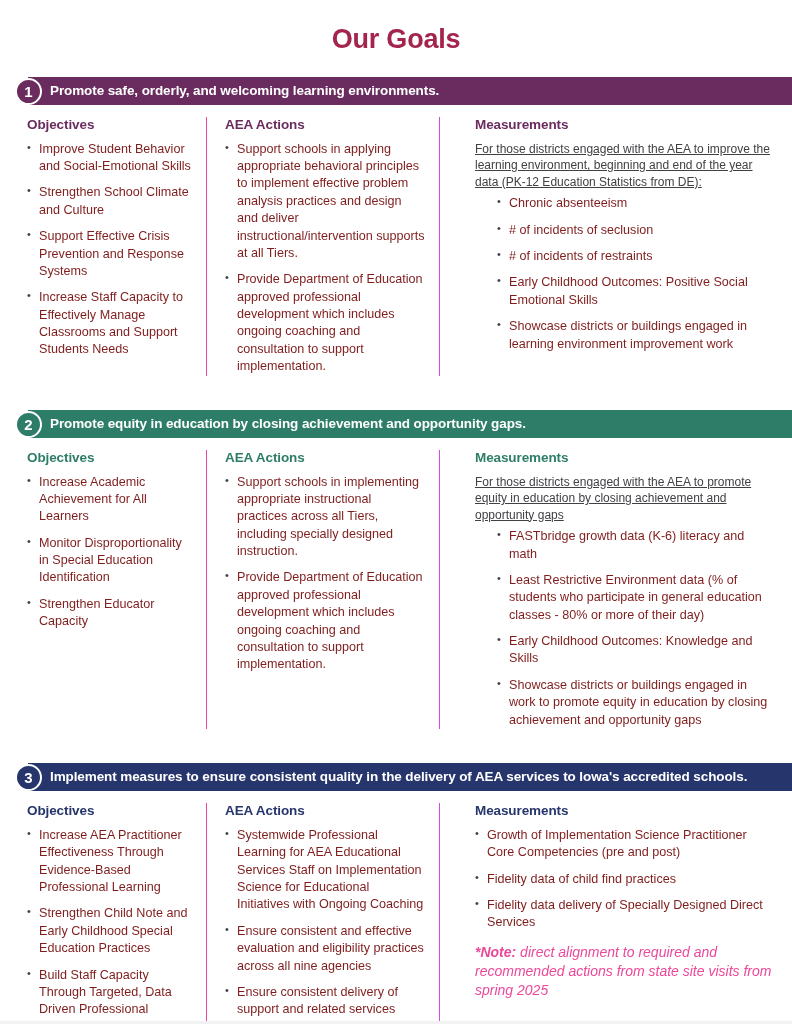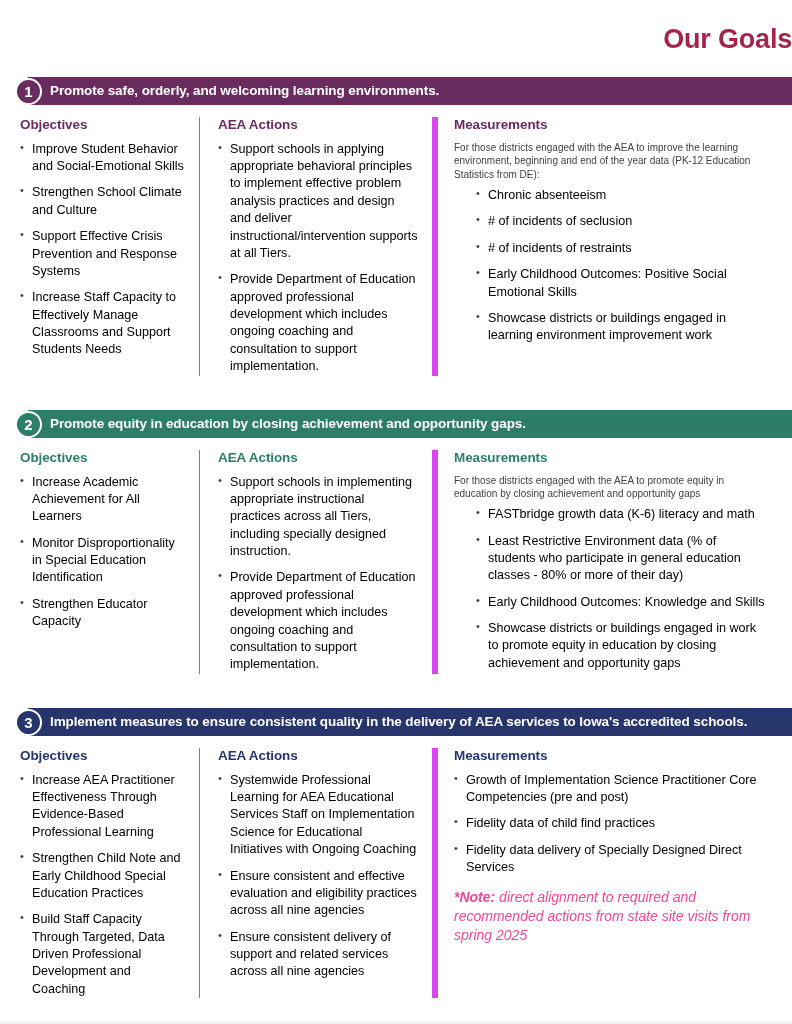--- a/index.html
+++ b/index.html
@@ -29,21 +29,21 @@
     position: absolute;
     left: 0;
     right: 0;
     bottom: 0;
     height: 3px;
     background: #f2f2f3;
   }
 
   
   .doc-title {
-    text-align: right;
+    text-align: center;
     font-size: 27px;
     font-weight: bold;
     letter-spacing: -0.2px;
     color: #a3244c;
     margin: 0;
     padding: 25px 0 0 0;
     line-height: 1.1;
   }
 
   
@@ -101,40 +101,40 @@
   .band-purple .goal-num-outer { background: #6a2c5f; }
   .band-green  .band-fill { background: #2e7d69; }
   .band-green  .goal-num-outer { background: #2e7d69; }
   .band-navy   .band-fill { background: #26356c; }
   .band-navy   .goal-num-outer { background: #26356c; }
 
   
   .cols {
     display: flex;
     padding: 12px 0 0 0;
-    margin-left: 20px;
+    margin-left: 27px;
     margin-right: 18px;
   }
   .col {
     box-sizing: border-box;
   }
   .col-objectives {
     width: 179px;
     padding-right: 14px;
   }
   .col-actions {
     width: 233px;
     padding-left: 18px;
     padding-right: 14px;
     border-left: 1px solid #ec4899;
   }
   .col-measurements {
     width: 334px;
-    padding-left: 16px;
-    border-left: 6px solid #d946ef;
+    padding-left: 35px;
+    border-left: 1px solid #d946ef;
   }
 
   .col-head {
     font-size: 13.5px;
     font-weight: bold;
     margin: 0 0 9px 0;
     letter-spacing: -0.1px;
   }
   .head-purple { color: #6a2c5f; }
   .head-green  { color: #2e7d69; }
@@ -144,37 +144,38 @@
     list-style: none;
     margin: 0;
     padding: 0;
   }
   ul.bullets li {
     position: relative;
     padding-left: 12px;
     margin-bottom: 9px;
     font-size: 12.6px;
     line-height: 1.38;
-    color: #000000;
+    color: #7f1d1d;
   }
   ul.bullets li:before {
     content: "\2022";
     position: absolute;
     left: 0;
     top: -1px;
     font-size: 11px;
     color: #414145;
   }
   ul.bullets li:last-child { margin-bottom: 0; }
 
   .intro-text {
-    font-size: 10px;
+    font-size: 12px;
     line-height: 1.38;
     color: #414145;
     margin: 0 0 5px 0;
+    text-decoration: underline;
   }
 
   ul.bullets.indented {
     padding-left: 22px;
   }
 
   .note {
     font-size: 14px;
     line-height: 1.38;
     color: #ec4899;

